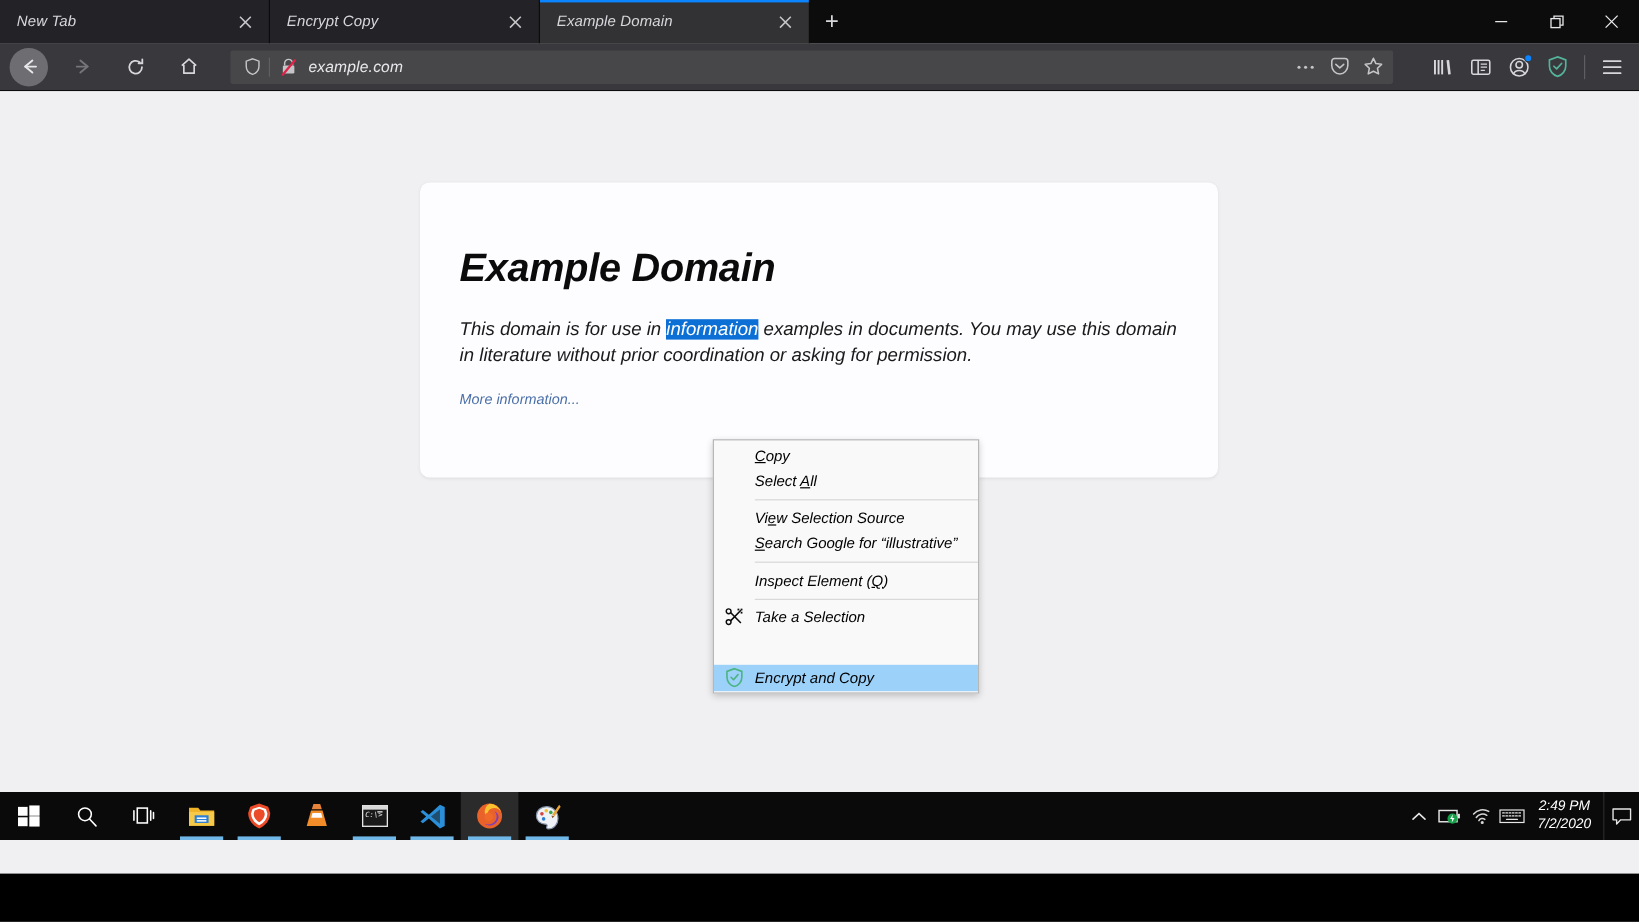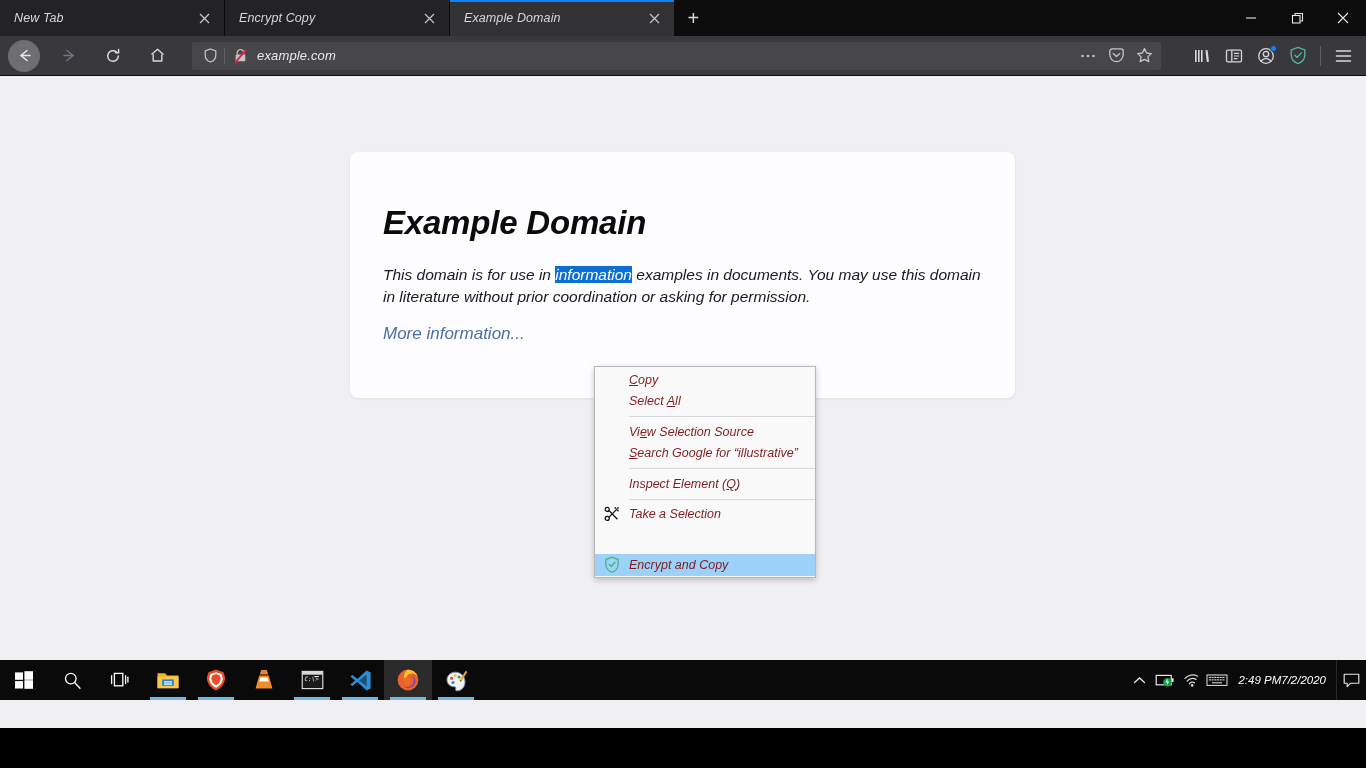--- a/index.html
+++ b/index.html
@@ -151,36 +151,36 @@
     font-size: 15.5px;
     line-height: 22px;
     color: #1a1a1a;
     margin-bottom: 16px;
   }
   .sel {
     background: #0b6fd6;
     color: #ffffff;
   }
   a.more-link {
-    font-size: 17px;
+    font-size: 12px;
     color: #4a6fa8;
     text-decoration: none;
   }
 
   
   .ctxmenu {
     position: absolute;
     left: 594px; top: 290px;
     width: 222px;
     background: #f9f9f9;
     border: 1px solid #b7b7b7;
     box-shadow: 0 2px 6px rgba(0,0,0,.22);
     padding: 2px 0 1px 0;
     font-size: 12.5px;
-    color: #7f1d1d;
+    color: #000000;
   }
   .ctxitem {
     height: 21.5px;
     display: flex; align-items: center;
     padding-left: 34px;
     position: relative;
     white-space: nowrap;
   }
   .ctxitem.highlight { background: #9cd2fa; margin-top: 29px; }
   .ctxicon {
@@ -216,21 +216,21 @@
   .tray {
     margin-left: auto;
     display: flex; align-items: center; height: 40px;
     color: #e6e6e6;
   }
   .tray-ico {
     width: 26px; height: 40px;
     display:flex; align-items:center; justify-content:center;
   }
   .clock {
-    display:flex; flex-direction:row;
+    display:flex; flex-direction:column;
     align-items:center; justify-content:center;
     font-size: 11.5px; line-height: 15px;
     padding: 0 10px 0 8px; color:#ffffff;
   }
   .notif {
     width: 30px; height: 40px;
     display:flex; align-items:center; justify-content:center;
     border-left: 1px solid #2a2a2a;
   }
 </style>

